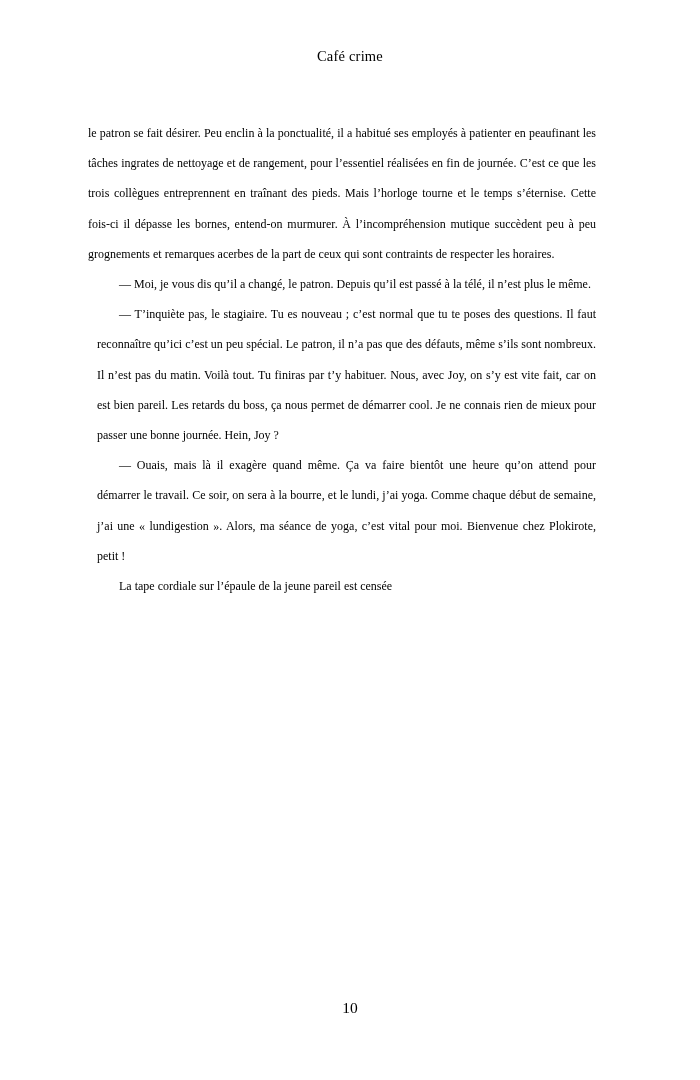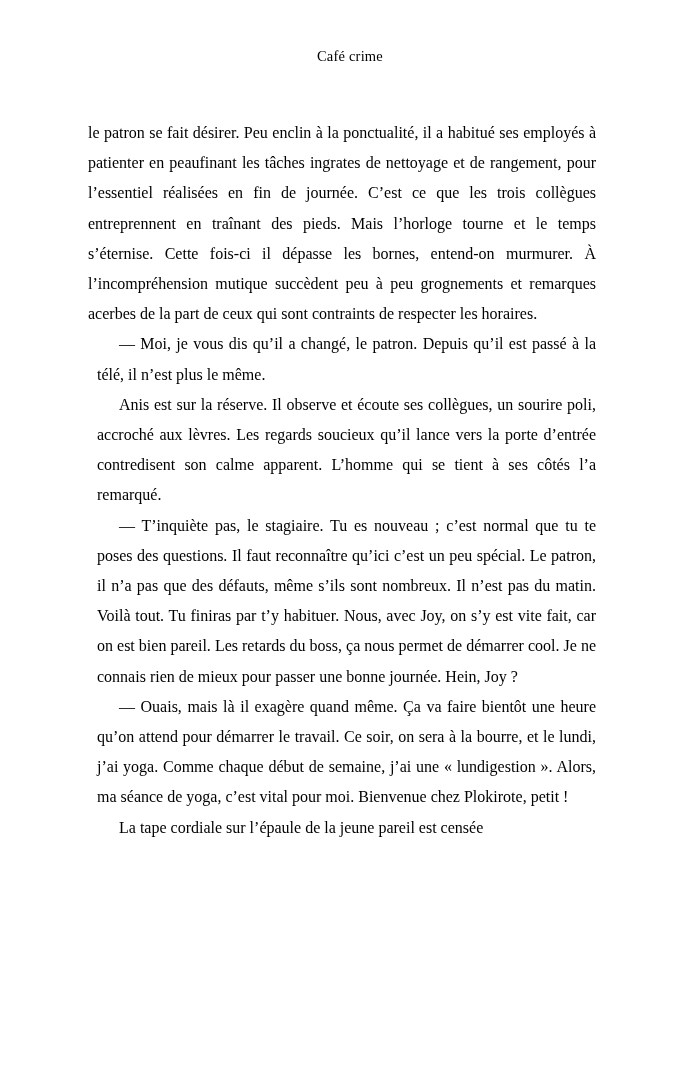--- a/index.html
+++ b/index.html
@@ -30,21 +30,21 @@
     letter-spacing: 0.2px;
   }
   .body-text {
     position: absolute;
     top: 118px;
     left: 88px;
     width: 508px;
   }
   .body-text p {
     margin: 0;
-    font-size: 16px;
+    font-size: 12px;
     line-height: 30.2px;
     text-align: justify;
     text-justify: inter-word;
     hyphens: none;
   }
   .body-text p.indent {
     text-indent: 22px;
     margin-left: 9px;
   }
   .folio {
@@ -59,20 +59,20 @@
 </head>
 <body>
 
 <div class="page">
 
   <div class="running-head">Café crime</div>
 
   <div class="body-text">
     <p>le patron se fait désirer. Peu enclin à la ponctualité, il a habitué ses employés à patienter en peaufinant les tâches ingrates de nettoyage et de rangement, pour l’essentiel réalisées en fin de journée. C’est ce que les trois collègues entreprennent en traînant des pieds. Mais l’horloge tourne et le temps s’éternise. Cette fois-ci il dépasse les bornes, entend-on murmurer. À l’incompréhension mutique succèdent peu à peu grognements et remarques acerbes de la part de ceux qui sont contraints de respecter les horaires.</p>
     <p class="indent">— Moi, je vous dis qu’il a changé, le patron. Depuis qu’il est passé à la télé, il n’est plus le même.</p>
-    <p class="indent">Anis est sur la réserve. Il observe et écoute ses collègues, un sourire poli, accroché aux lèvres. Les regards soucieux qu’il lance vers la porte d’entrée contredisent son calme apparent. L’homme qui se tient à ses côtés l’a remarqué.</p>
     <p class="indent">— T’inquiète pas, le stagiaire. Tu es nouveau ; c’est normal que tu te poses des questions. Il faut reconnaître qu’ici c’est un peu spécial. Le patron, il n’a pas que des défauts, même s’ils sont nombreux. Il n’est pas du matin. Voilà tout. Tu finiras par t’y habituer. Nous, avec Joy, on s’y est vite fait, car on est bien pareil. Les retards du boss, ça nous permet de démarrer cool. Je ne connais rien de mieux pour passer une bonne journée. Hein, Joy ?</p>
     <p class="indent">— Ouais, mais là il exagère quand même. Ça va faire bientôt une heure qu’on attend pour démarrer le travail. Ce soir, on sera à la bourre, et le lundi, j’ai yoga. Comme chaque début de semaine, j’ai une « lundigestion ». Alors, ma séance de yoga, c’est vital pour moi. Bienvenue chez Plokirote, petit !</p>
     <p class="indent">La tape cordiale sur l’épaule de la jeune pareil est censée</p>
   </div>
 
+  <div class="folio">10</div>
 
 </div>
 
 </body></html>

